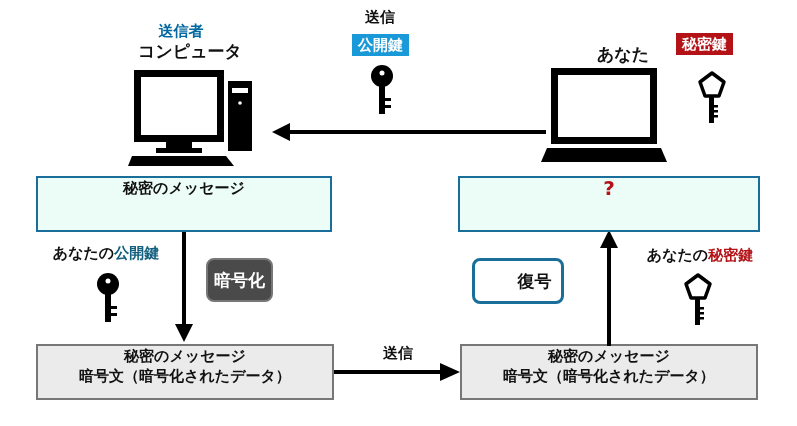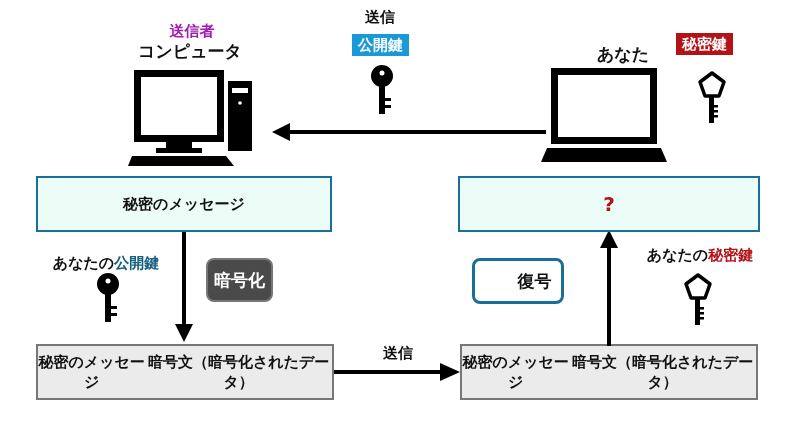--- a/index.html
+++ b/index.html
@@ -1,27 +1,27 @@
 <!DOCTYPE html>
 <html><head>
 <meta charset="utf-8">
 <style>
   html,body{margin:0;padding:0;background:#fff;}
   body{width:797px;height:426px;position:relative;overflow:hidden;font-family:"DejaVu Sans",sans-serif;font-weight:bold;color:#111;}
   .abs{position:absolute;}
   .lbl{position:absolute;text-align:center;white-space:nowrap;font-size:15px;line-height:18px;}
-  .box{position:absolute;box-sizing:border-box;display:flex;flex-direction:row;align-items:center;justify-content:center;text-align:center;font-size:15px;line-height:20px;}
+  .box{position:absolute;box-sizing:border-box;display:flex;flex-direction:column;align-items:center;justify-content:flex-start;text-align:center;font-size:15px;line-height:20px;}
   .plain{background:#ecfdf8;border:2px solid #1a6f9a;}
   .gray{background:#ebebeb;border:2px solid #777;}
   .tag{position:absolute;color:#fff;font-size:15px;line-height:22px;padding:0 6px;}
 </style>
 </head>
 <body>
 
-<div class="lbl" style="left:132px;top:22px;width:120px;color:#a21caf;">送信者</div>
+<div class="lbl" style="left:121px;top:22px;width:120px;color:#0369a1;">送信者</div>
 <div class="lbl" style="left:120px;top:42px;width:140px;font-size:17px;">コンピュータ</div>
 
 <svg class="abs" style="left:128px;top:68px;" width="140" height="100">
   <rect x="6" y="2" width="90" height="72" fill="#000"></rect>
   <rect x="13" y="9" width="76" height="58" fill="#fff"></rect>
   <rect x="38" y="74" width="26" height="8" fill="#000"></rect>
   <rect x="28" y="80" width="46" height="5" fill="#000"></rect>
   <polygon points="4,88 98,88 106,98 0,98" fill="#000"></polygon>
   <rect x="100" y="13" width="24" height="70" fill="#000"></rect>
   <rect x="104" y="20" width="16" height="5" fill="#fff"></rect>
@@ -63,21 +63,21 @@
 
 <div class="box plain" style="left:36px;top:176px;width:296px;height:56px;">
   <div>秘密のメッセージ</div>
 </div>
 
 <svg class="abs" style="left:174px;top:232px;" width="20" height="112">
   <line x1="10" y1="0" x2="10" y2="94" stroke="#000" stroke-width="4"></line>
   <polygon points="1,92 19,92 10,110" fill="#000"></polygon>
 </svg>
 
-<div class="lbl" style="left:36px;top:244px;width:140px;margin-top:10px;">
+<div class="lbl" style="left:36px;top:244px;width:140px;">
   <span>あなたの</span><span style="color:#15607f;">公開鍵</span>
 </div>
 <svg class="abs" style="left:96px;top:272px;" width="24" height="52">
   <circle cx="12" cy="12" r="11" fill="#000"></circle>
   <circle cx="12" cy="9" r="2.5" fill="#fff"></circle>
   <rect x="9" y="18" width="6" height="32" fill="#000"></rect>
   <rect x="14" y="34" width="7" height="3" fill="#000"></rect>
   <rect x="14" y="41" width="7" height="3" fill="#000"></rect>
 </svg>
 

